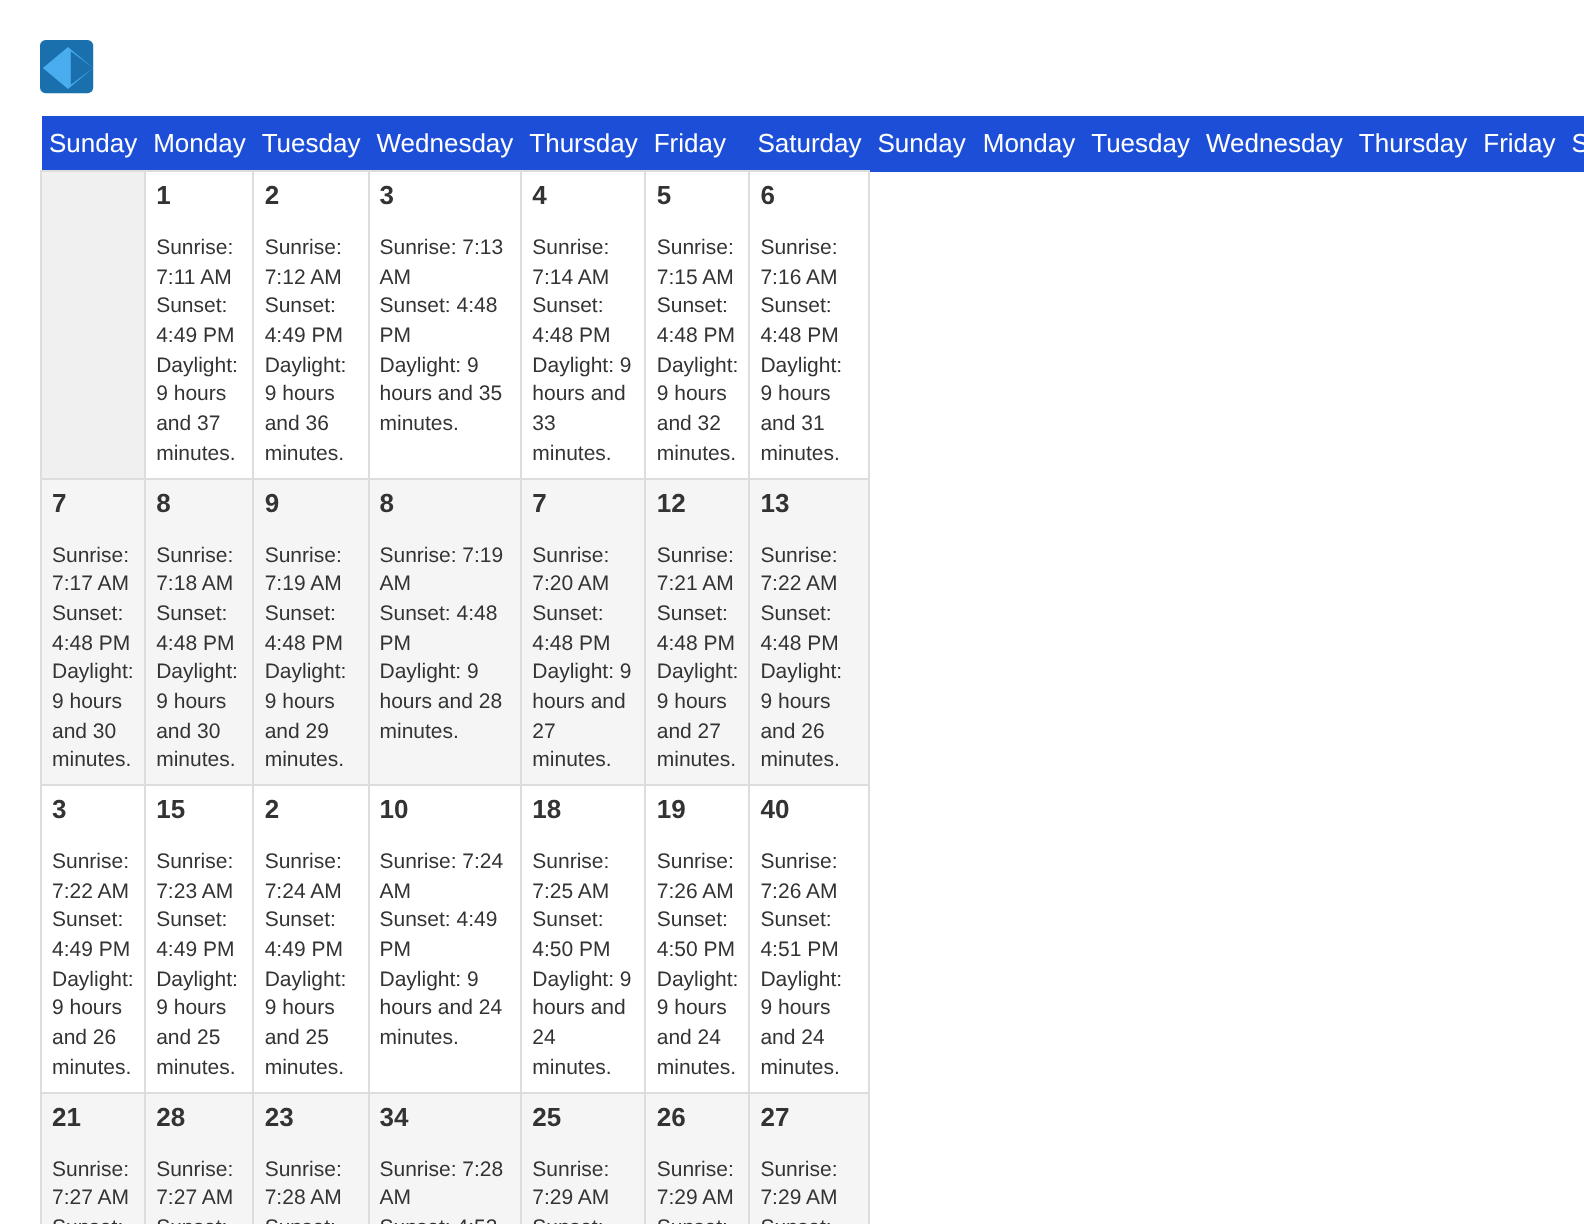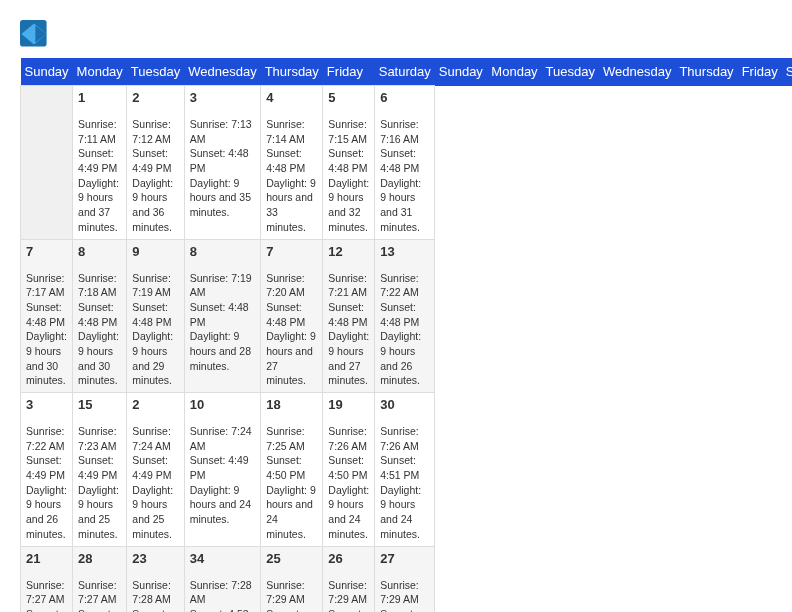--- a/index.html
+++ b/index.html
@@ -208,21 +208,21 @@
         </td>
         <td>
           <div class="day-num">18</div>
           <div class="day-info">Sunrise: 7:25 AM<br>Sunset: 4:50 PM<br>Daylight: 9 hours and 24 minutes.</div>
         </td>
         <td>
           <div class="day-num">19</div>
           <div class="day-info">Sunrise: 7:26 AM<br>Sunset: 4:50 PM<br>Daylight: 9 hours and 24 minutes.</div>
         </td>
         <td>
-          <div class="day-num">30</div>
+          <div class="day-num">40</div>
           <div class="day-info">Sunrise: 7:26 AM<br>Sunset: 4:51 PM<br>Daylight: 9 hours and 24 minutes.</div>
         </td>
       </tr>
       <tr>
         <td>
           <div class="day-num">21</div>
           <div class="day-info">Sunrise: 7:27 AM<br>Sunset: 4:51 PM<br>Daylight: 9 hours and 24 minutes.</div>
         </td>
         <td>
           <div class="day-num">28</div>

